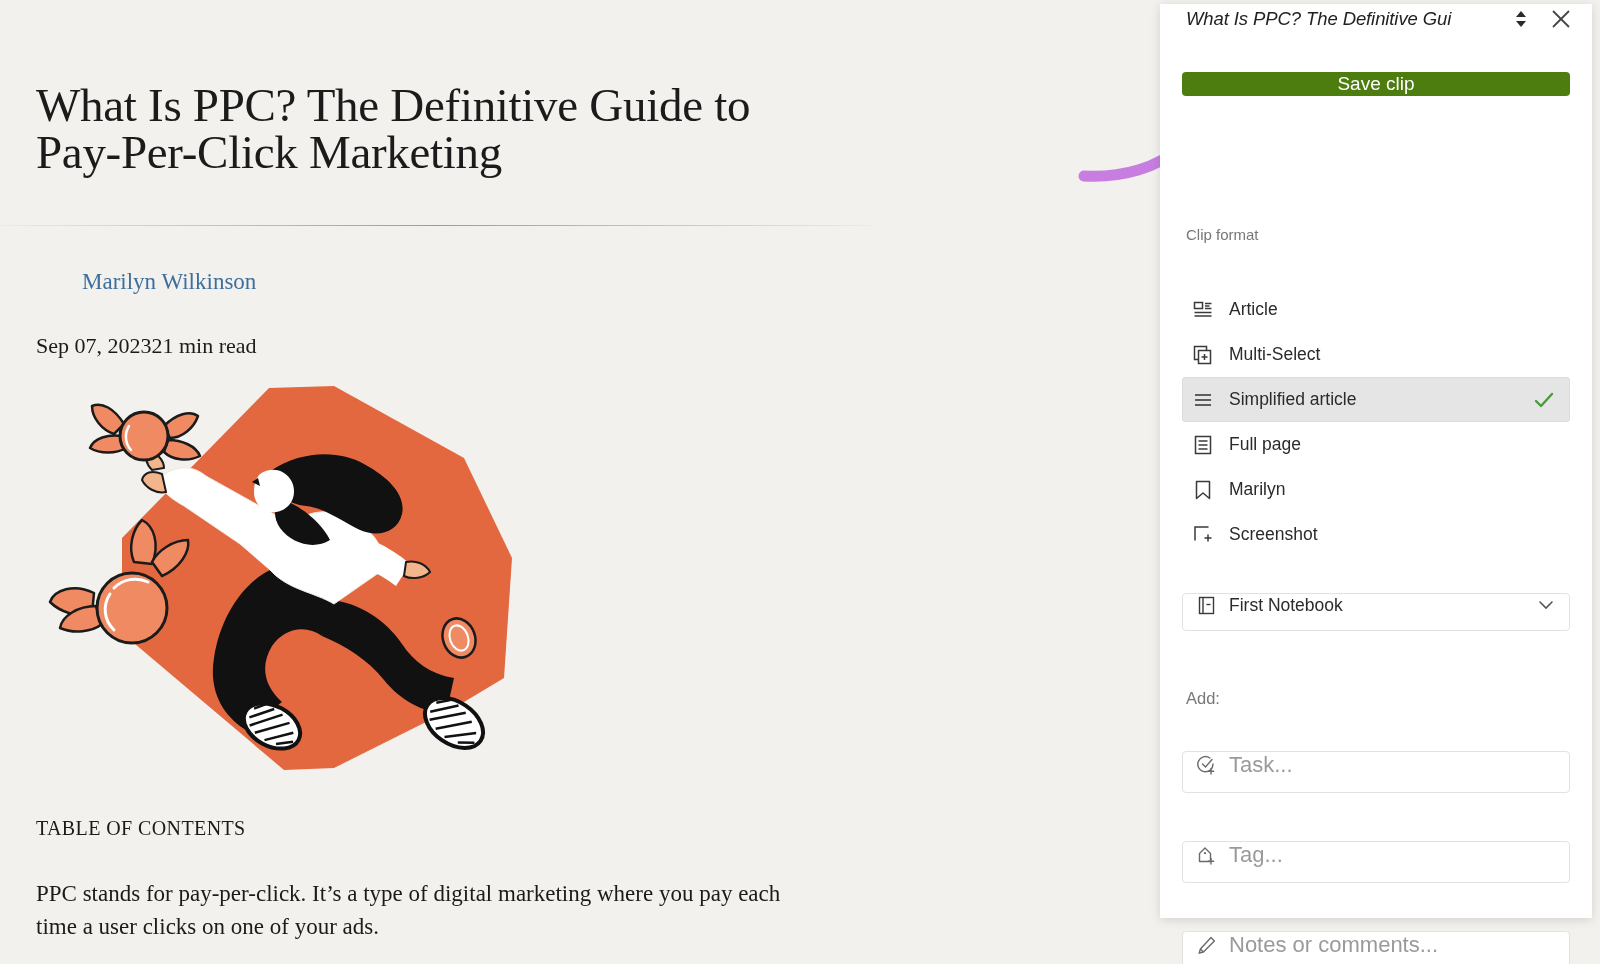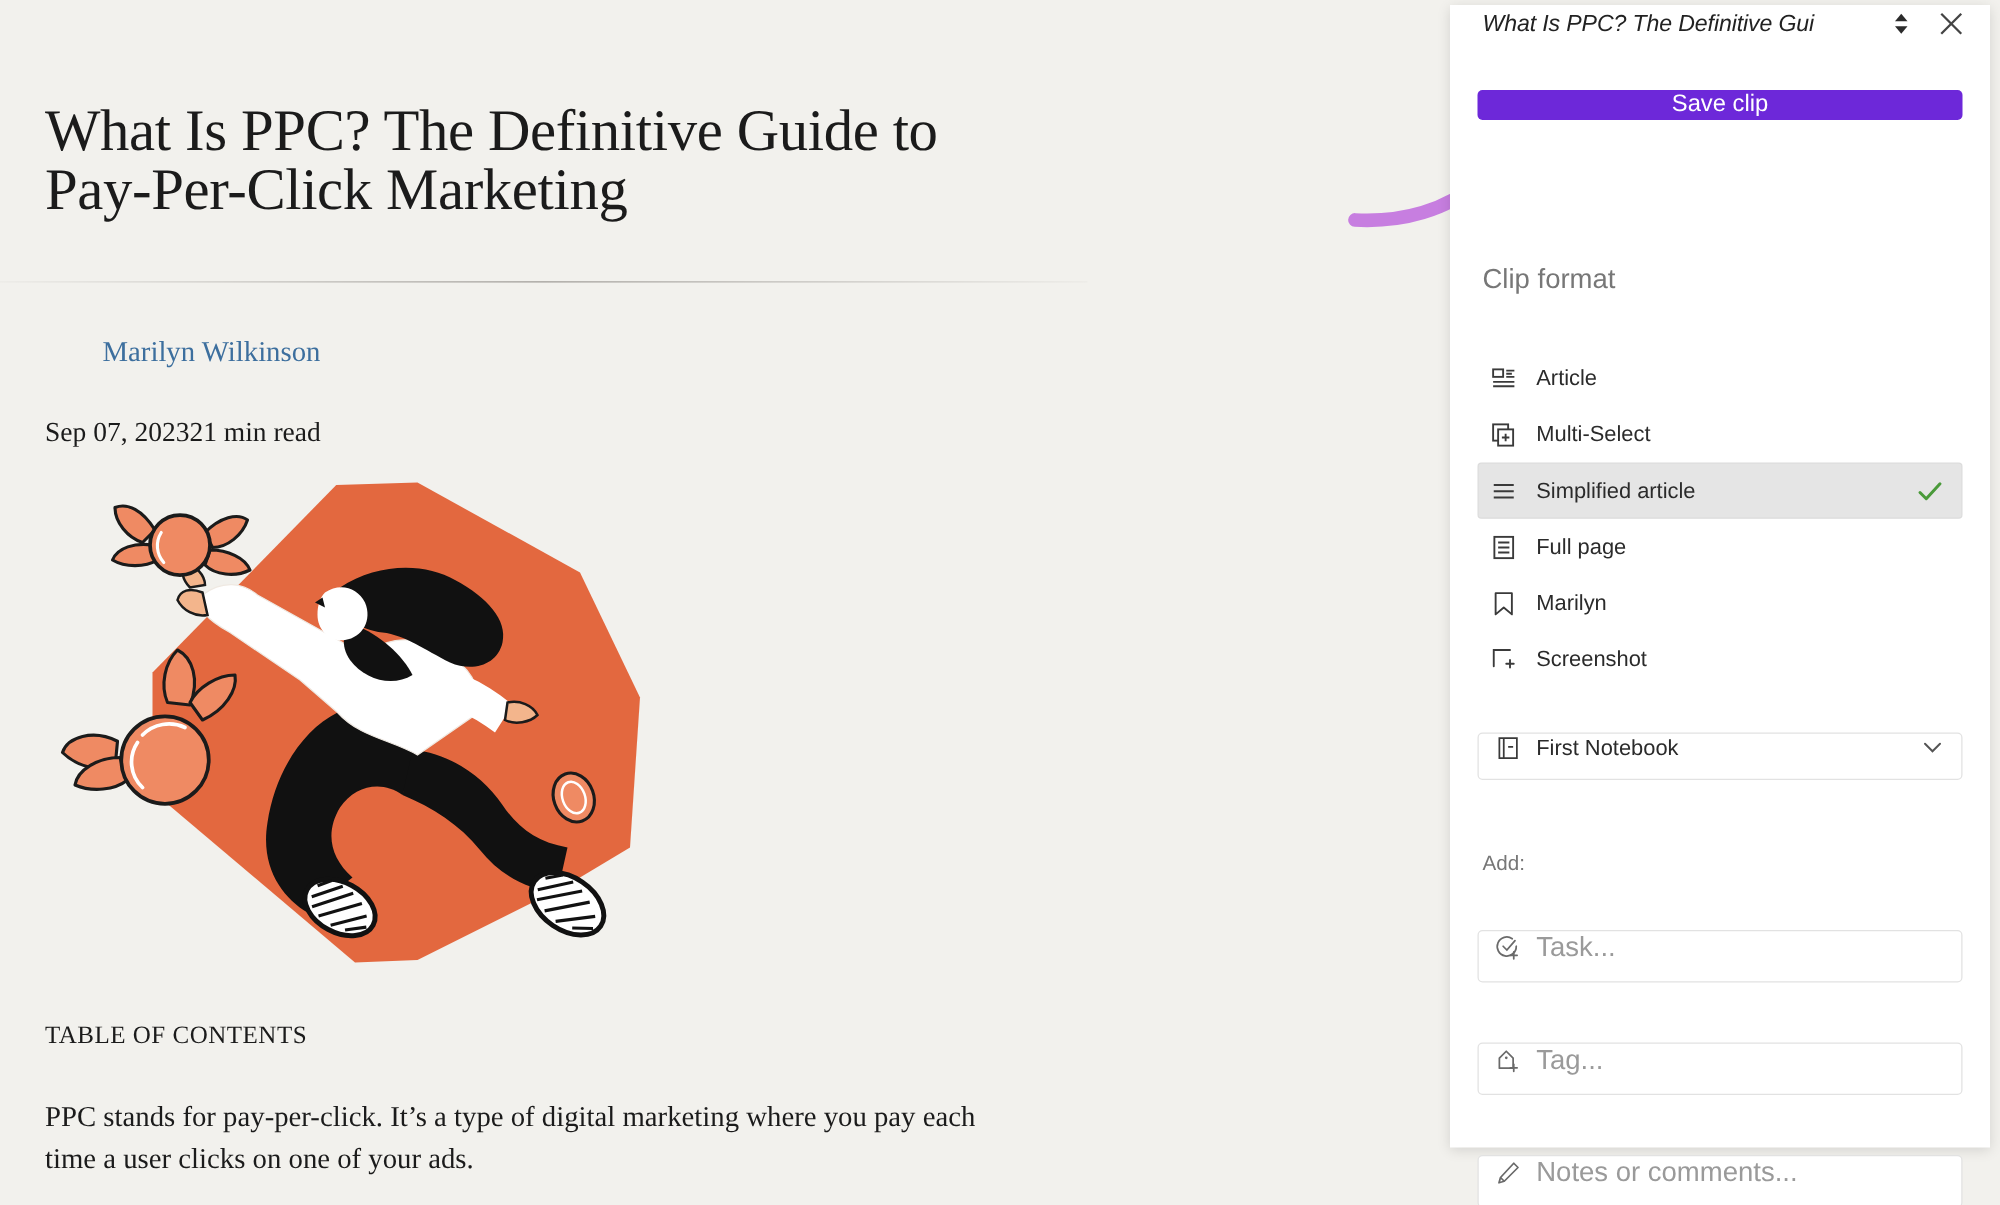--- a/index.html
+++ b/index.html
@@ -135,39 +135,39 @@
   }
   .hdr-btn {
     width: 30px; height: 30px;
     display: flex; align-items: center; justify-content: center;
     cursor: pointer;
     flex: none;
   }
   .save-clip {
     margin: 2px 22px 0 22px;
     height: 52px;
-    background: #6d28d9;
+    background: #4d7c0f;
     color: #fff;
     border: none;
     border-radius: 4px;
     font-family: "Liberation Sans", sans-serif;
     font-size: 19px;
     cursor: pointer;
     display: flex;
     align-items: center;
     justify-content: center;
   }
   .sep {
     margin: 28px 22px 0 22px;
     height: 1px;
     background: #e6e6e6;
   }
   .section-label {
-    margin: 14px 0 8px 26px;
-    font-size: 22px;
+    margin: 30px 0 8px 26px;
+    font-size: 15px;
     color: #777;
   }
   .fmt-list { margin: 0 22px; }
   .fmt-row {
     display: flex;
     align-items: center;
     height: 43px;
     padding: 0 14px 0 8px;
     border: 1px solid transparent;
     border-radius: 3px;

